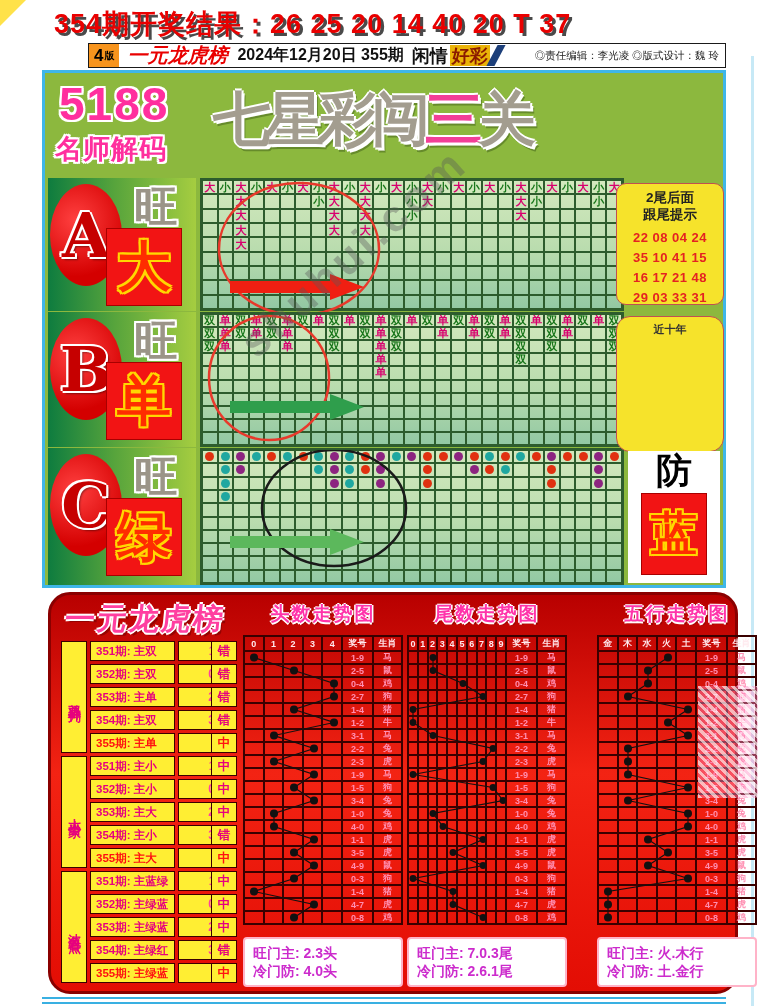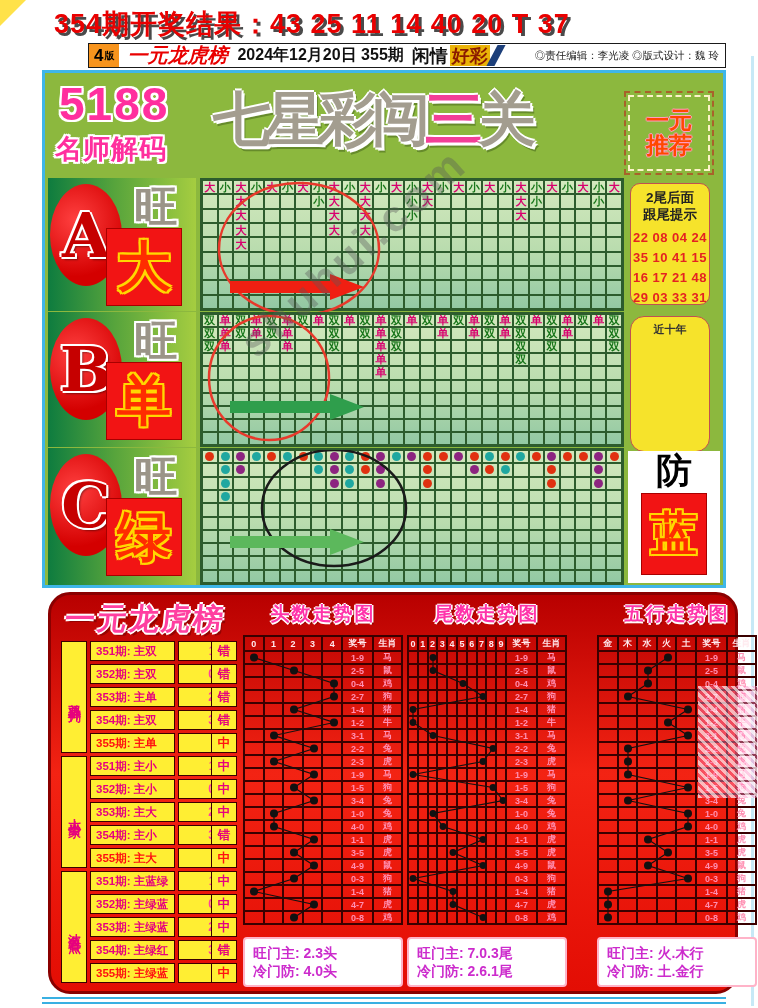--- a/index.html
+++ b/index.html
@@ -59,21 +59,21 @@
      text-shadow:-2px 0 #ffd800,2px 0 #ffd800,0 -2px #ffd800,0 2px #ffd800,-2px -2px #ffd800,2px 2px #ffd800,-2px 2px #ffd800,2px -2px #ffd800;}
   .gridwrap{left:155px;width:424px;background:linear-gradient(180deg,#d4e9be 0%,#b9dcae 55%,#92c8a3 100%);
      border:2px solid #2d5c2d;box-sizing:border-box;display:grid;}
   .gcell{border:1px solid #2d5c2d;display:flex;align-items:center;justify-content:center;overflow:hidden;}
   .gcell span{font-size:11px;font-weight:900;line-height:1;}
   .pk{color:#d8006e;} .gn{color:#177519;}
   .dot{width:9px;height:9px;border-radius:50%;}
   .anno{pointer-events:none;}
 
   
-  .side-box{left:585px;width:80px;background:#f6e32b;border:1px solid #c05050;border-radius:10px;box-sizing:border-box;}
+  .side-box{left:571px;width:108px;background:#f6e32b;border:1px solid #c05050;border-radius:10px;box-sizing:border-box;}
   .tip-title{font-size:13.5px;font-weight:900;color:#222;text-align:center;line-height:1.25;padding-top:6px;}
   .tip-nums{font-size:13px;font-weight:900;color:#e42222;text-align:center;line-height:1.55;margin-top:4px;letter-spacing:.5px;}
   .decade-label{font-size:11px;font-weight:700;color:#333;text-align:center;padding-top:5px;}
   .guard-wrap{left:583px;top:378px;width:92px;height:132px;background:#fff;display:flex;flex-direction:column;align-items:center;}
   .guard-label{font-size:36px;font-weight:900;color:#000;line-height:1.1;
      text-shadow:-2px 0 #fff,2px 0 #fff,0 -2px #fff,0 2px #fff;}
   .guard-pick{width:64px;height:80px;background:#f21414;border:1px solid #a80000;display:flex;align-items:center;justify-content:center;margin-top:2px;}
   .guard-pick span{font-size:46px;}
 
   
@@ -110,44 +110,40 @@
   .c-footer div{font-size:14px;font-weight:900;color:#cc2bcc;line-height:1.3;white-space:nowrap;}
 
   .bline{left:42px;top:997px;width:684px;height:7px;border-top:2px solid #39b0e2;border-bottom:2px solid #39b0e2;box-sizing:border-box;}
 </style>
 </head>
 <body>
 
 <div class="abs corner-tri"></div>
 <div class="abs right-edge"></div>
 
-<div class="abs headline">354期开奖结果：43 25 11 14 40 20 T 37</div>
+<div class="abs headline">354期开奖结果：26 25 20 14 40 20 T 37</div>
 
 <div class="abs masthead">
   <div class="edition">
     <span class="num">4</span>
     <span class="lbl">版</span>
   </div>
   <div class="papername">一元龙虎榜</div>
   <div class="dateline">2024年12月20日  355期</div>
   <div class="colname">
     <span>闲情</span><span class="colhl">好彩</span>
   </div>
   <div class="slash"></div>
   <div class="credits">◎责任编辑：李光凌  ◎版式设计：魏 玲</div>
 </div>
 
 <div class="abs main-panel">
   <div class="abs code5188 ow">5188</div>
   <div class="abs tagline ow">名师解码</div>
   <div class="abs main-title"><span>七星彩闯</span><span class="accent">三</span><span>关</span></div>
-  <div class="abs badge">
-    <div>一元</div>
-    <div>推荐</div>
-  </div>
   <div id="sections-host">
       <div class="abs sec-left" style="top: 105px; height: 133px;">
         <div class="abs oval">
           <span>A</span>
         </div>
         <div class="abs wang ow">旺</div>
         <div class="abs pickbox">
           <span>大</span>
         </div>
       </div>

